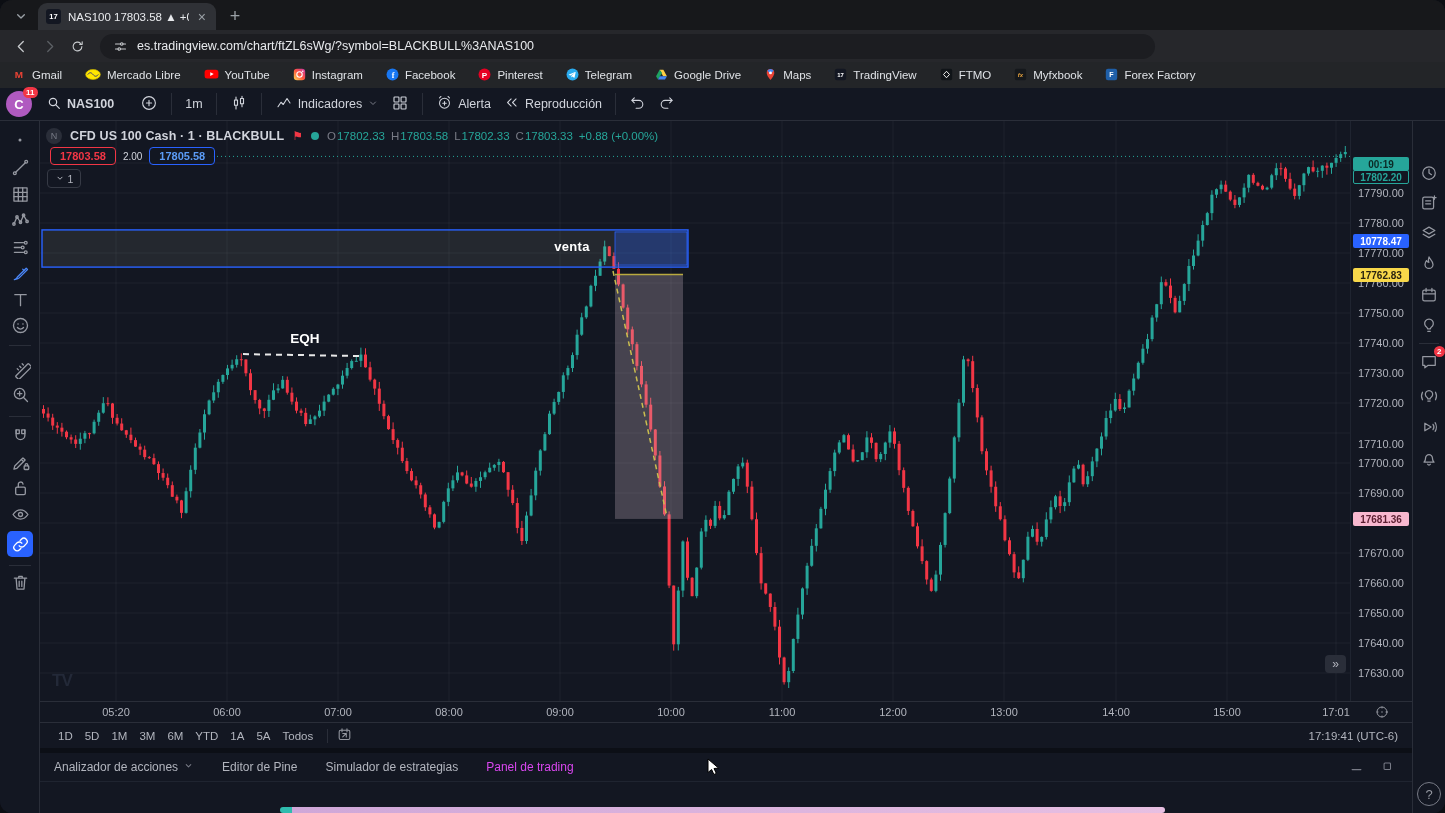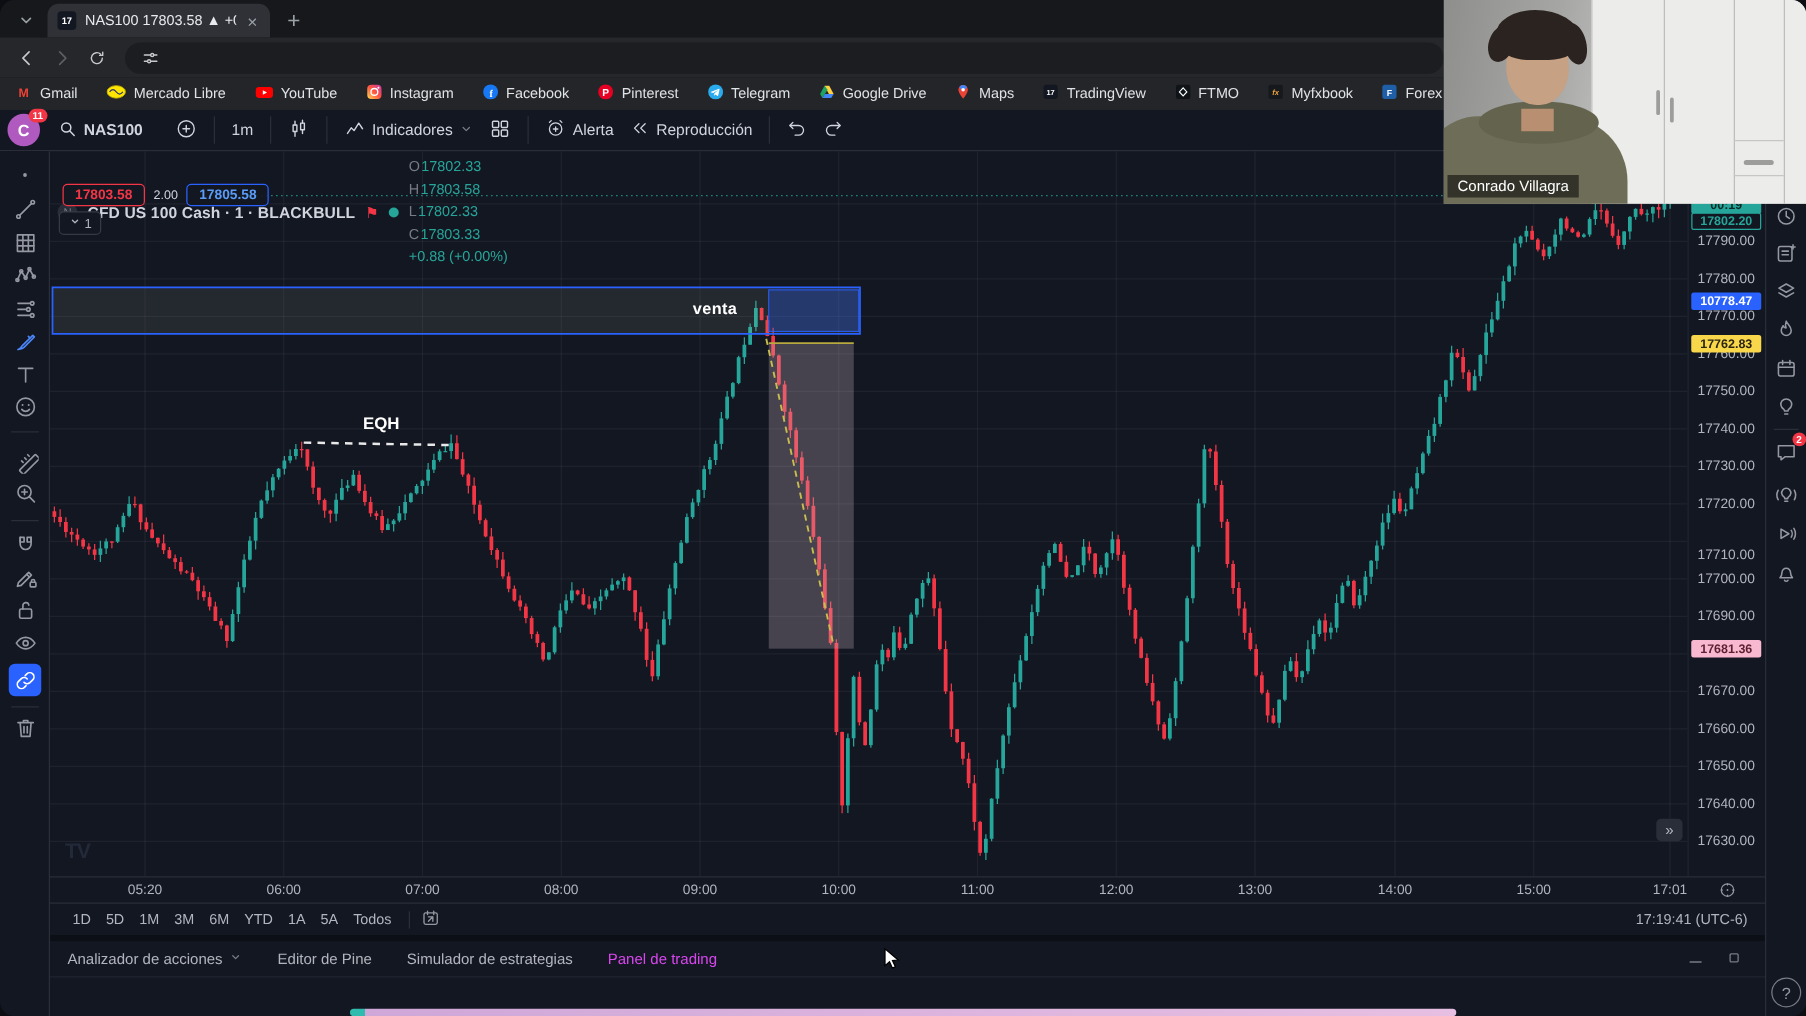--- a/index.html
+++ b/index.html
@@ -35,21 +35,21 @@
   #right-rail{right:0;top:121px;width:33px;height:692px;background:#131722;border-left:1px solid #2a2e39;box-sizing:border-box;}
   .rtool{position:absolute;left:5px;width:22px;height:22px;display:flex;align-items:center;justify-content:center;color:#9598a1;}
   .rtool .badge{position:absolute;top:-5px;right:-5px;background:#f23645;color:#fff;font-size:8px;font-weight:bold;border-radius:7px;padding:1px 3.5px;}
   .rdiv{position:absolute;left:6px;width:20px;height:1px;background:#2a2e39;}
   
   #legend{left:46px;top:128px;display:flex;align-items:center;gap:8px;font-size:12.5px;color:#d1d4dc;}
   #sym-badge{width:16px;height:16px;border-radius:50%;background:#2a2e39;color:#787b86;font-size:9px;display:flex;align-items:center;justify-content:center;}
   #legend .title{font-weight:600;letter-spacing:.1px;}
   #legend .flag{color:#f23645;font-size:12px;}
   #legend .dotled{width:8px;height:8px;border-radius:50%;background:#26a69a;}
-  .ohlc{display:flex;gap:6px;font-size:11.5px;flex-direction:column;}
+  .ohlc{display:flex;gap:6px;font-size:11.5px;}
   .ohlc b{color:#787b86;font-weight:normal;margin-right:1px;}
   .ohlc span{color:#26a69a;}
   #bs-row{left:50px;top:147px;display:flex;align-items:center;gap:7px;}
   .bs-box{border:1px solid;border-radius:4px;font-size:11px;font-weight:bold;padding:2px 9px;background:rgba(19,23,34,.9);}
   .sell{border-color:#f23645;color:#f23645;}
   .buy{border-color:#2962ff;color:#5b9cf6;}
   .spread{color:#d1d4dc;font-size:10px;}
   #bar-menu{left:47px;top:169px;width:32px;height:17px;border:1px solid #363a45;border-radius:4px;display:flex;align-items:center;justify-content:center;gap:3px;color:#b2b5be;font-size:10.5px;background:#131722;}
   
   #price-axis{left:1350px;top:121px;width:62px;height:580px;border-left:1px solid #1f2430;box-sizing:border-box;}
@@ -129,20 +129,21 @@
         </svg>
       </span>
     <div id="omnibox">
       <span class="navic" id="site-info" style="width:16px;height:16px">
           <svg viewBox="0 0 24 24" width="15" height="15" fill="none" stroke="currentColor" stroke-width="1.8" stroke-linecap="round" stroke-linejoin="round">
             <path d="M4 8h8M16 8h4M4 16h4M12 16h8"></path>
             <circle cx="14" cy="8" r="2"></circle>
             <circle cx="10" cy="16" r="2"></circle>
           </svg>
         </span>
+      <span id="url-text">es.tradingview.com/chart/ftZL6sWg/?symbol=BLACKBULL%3ANAS100</span>
     </div>
   </div>
 
   <div id="bookmarks" class="abs">
       <div class="bm">
         <span><svg width="14" height="14" viewBox="0 0 24 24">
             <text x="12" y="18" text-anchor="middle" font-size="17" font-weight="bold" fill="#ea4335" font-family="Liberation Sans">M</text>
           </svg></span>
         <span>Gmail</span>
       </div>
@@ -1221,36 +1222,17 @@
       <span id="ic-restore"><svg viewBox="0 0 24 24" width="14" height="14" fill="none" stroke="currentColor" stroke-width="1.8" stroke-linecap="round" stroke-linejoin="round">
             <rect x="7" y="7" width="11" height="11" rx="1.5"></rect>
           </svg></span>
     </div>
   </div>
   <div id="bottom-strip" class="abs">
     <div id="pink-bar"></div>
   </div>
   <div id="help-btn" class="abs">?</div>
 
-  <div id="webcam" class="abs">
-    <div class="ward" style="left:118px;top:0;width:172px;height:163px"></div>
-    <div class="seam" style="left:176px;top:0;height:163px"></div>
-    <div class="seam" style="left:232px;top:0;height:163px"></div>
-    <div class="seam" style="left:272px;top:0;height:163px"></div>
-    <div class="hseam" style="left:232px;top:112px;width:40px"></div>
-    <div class="hseam" style="left:232px;top:140px;width:40px"></div>
-    <div class="handle" style="left:170px;top:72px;width:3px;height:20px"></div>
-    <div class="handle" style="left:181px;top:78px;width:3px;height:20px"></div>
-    <div class="handle" style="left:240px;top:128px;width:24px;height:4px"></div>
-    <div id="person-hoodie"></div>
-    <div id="person-hood"></div>
-    <div id="person-neck"></div>
-    <div id="person-head"></div>
-    <div id="person-hair"></div>
-    <div id="person-hair2"></div>
-    <div id="person-hair3"></div>
-    <div id="cam-name">Conrado Villagra</div>
-  </div>
 
   <svg id="cursor" class="abs" width="18" height="18" viewBox="0 0 18 18">
     <path d="M2 1l0 13.5 3.6-3 2.3 5 2.4-1.1-2.3-4.9 4.6-.4z" fill="#fff" stroke="#000" stroke-width="1"></path>
   </svg>
 </div>
 
 </body></html>

